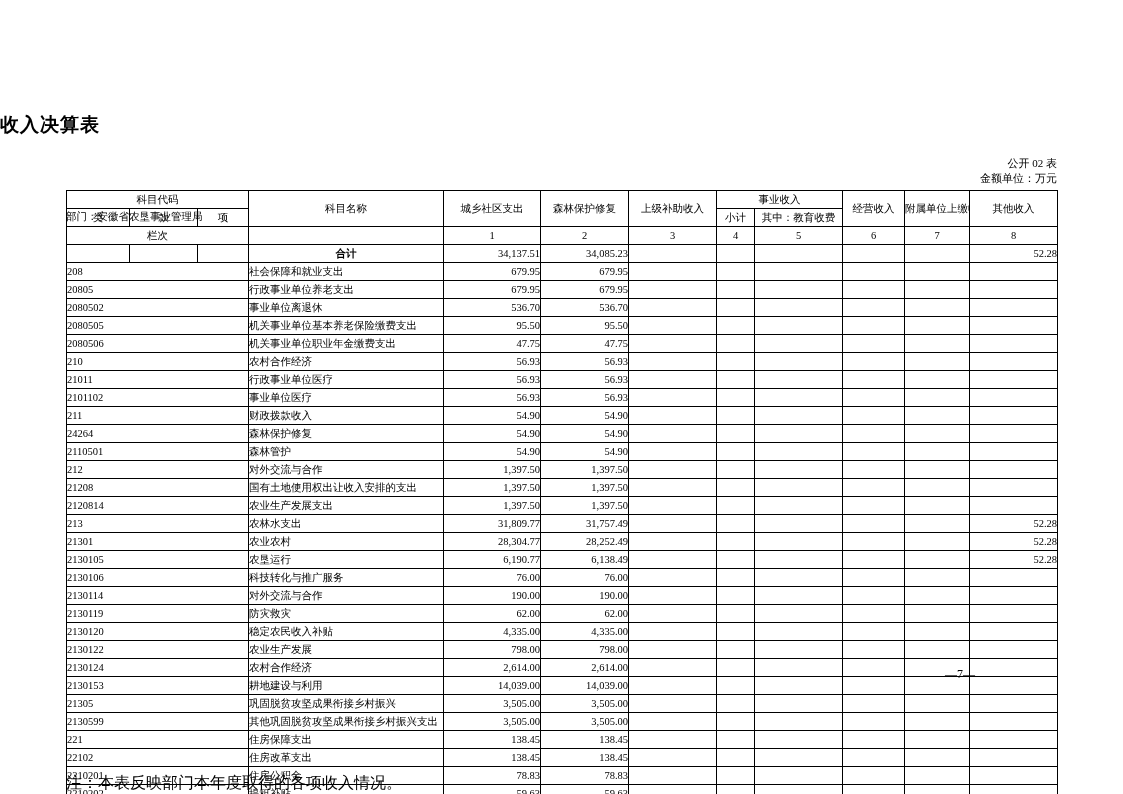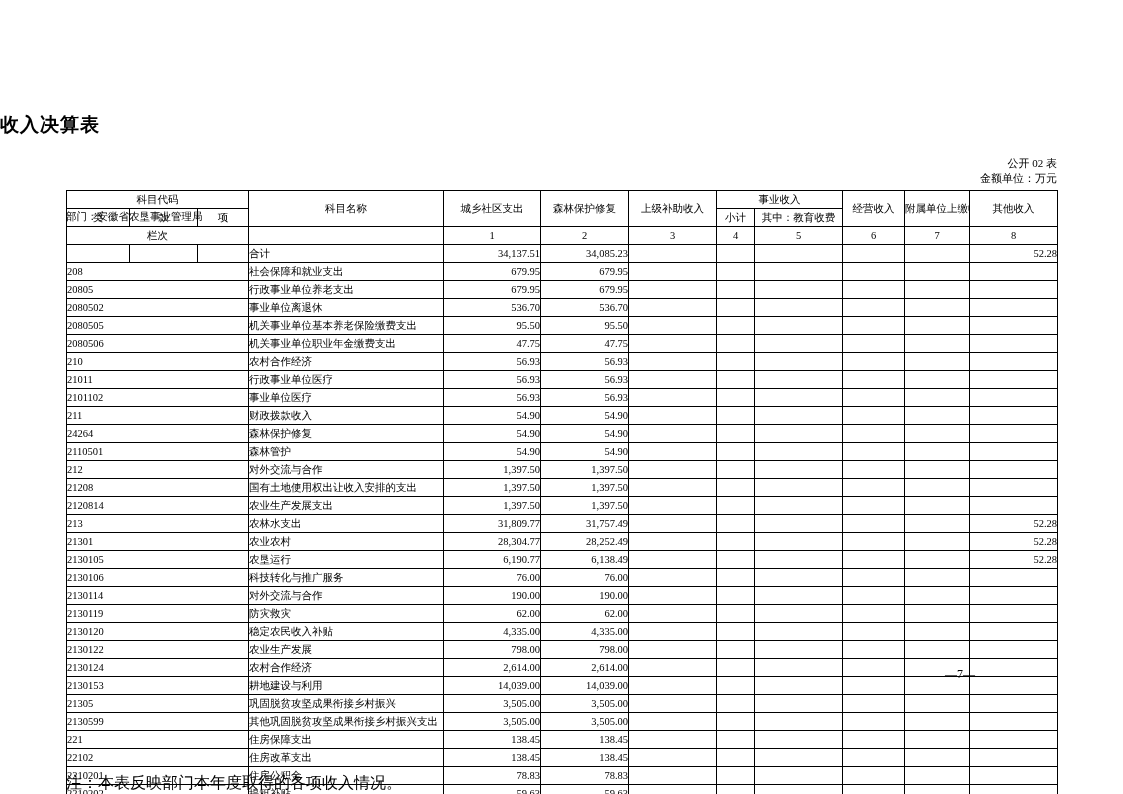--- a/index.html
+++ b/index.html
@@ -65,21 +65,21 @@
     vertical-align: middle;
     overflow: hidden;
     white-space: nowrap;
   }
   .c-name { text-align: left; padding-left: 4px; }
   .num { text-align: right; padding-right: 5px; }
   .ctr { text-align: center; }
   .code-cell { text-align: left; padding-left: 3px; }
   .hdr-center { text-align: center; }
   .total-row td { font-weight: bold; }
-  .total-row td.c-name { font-weight: normal; text-align: left; }
+  .total-row td.c-name { font-weight: bold; text-align: center; }
   .note {
     position: absolute;
     left: 66px;
     top: 773px;
     font-size: 16px;
   }
   .pagenum {
     position: absolute;
     left: 945px;
     top: 667px;

